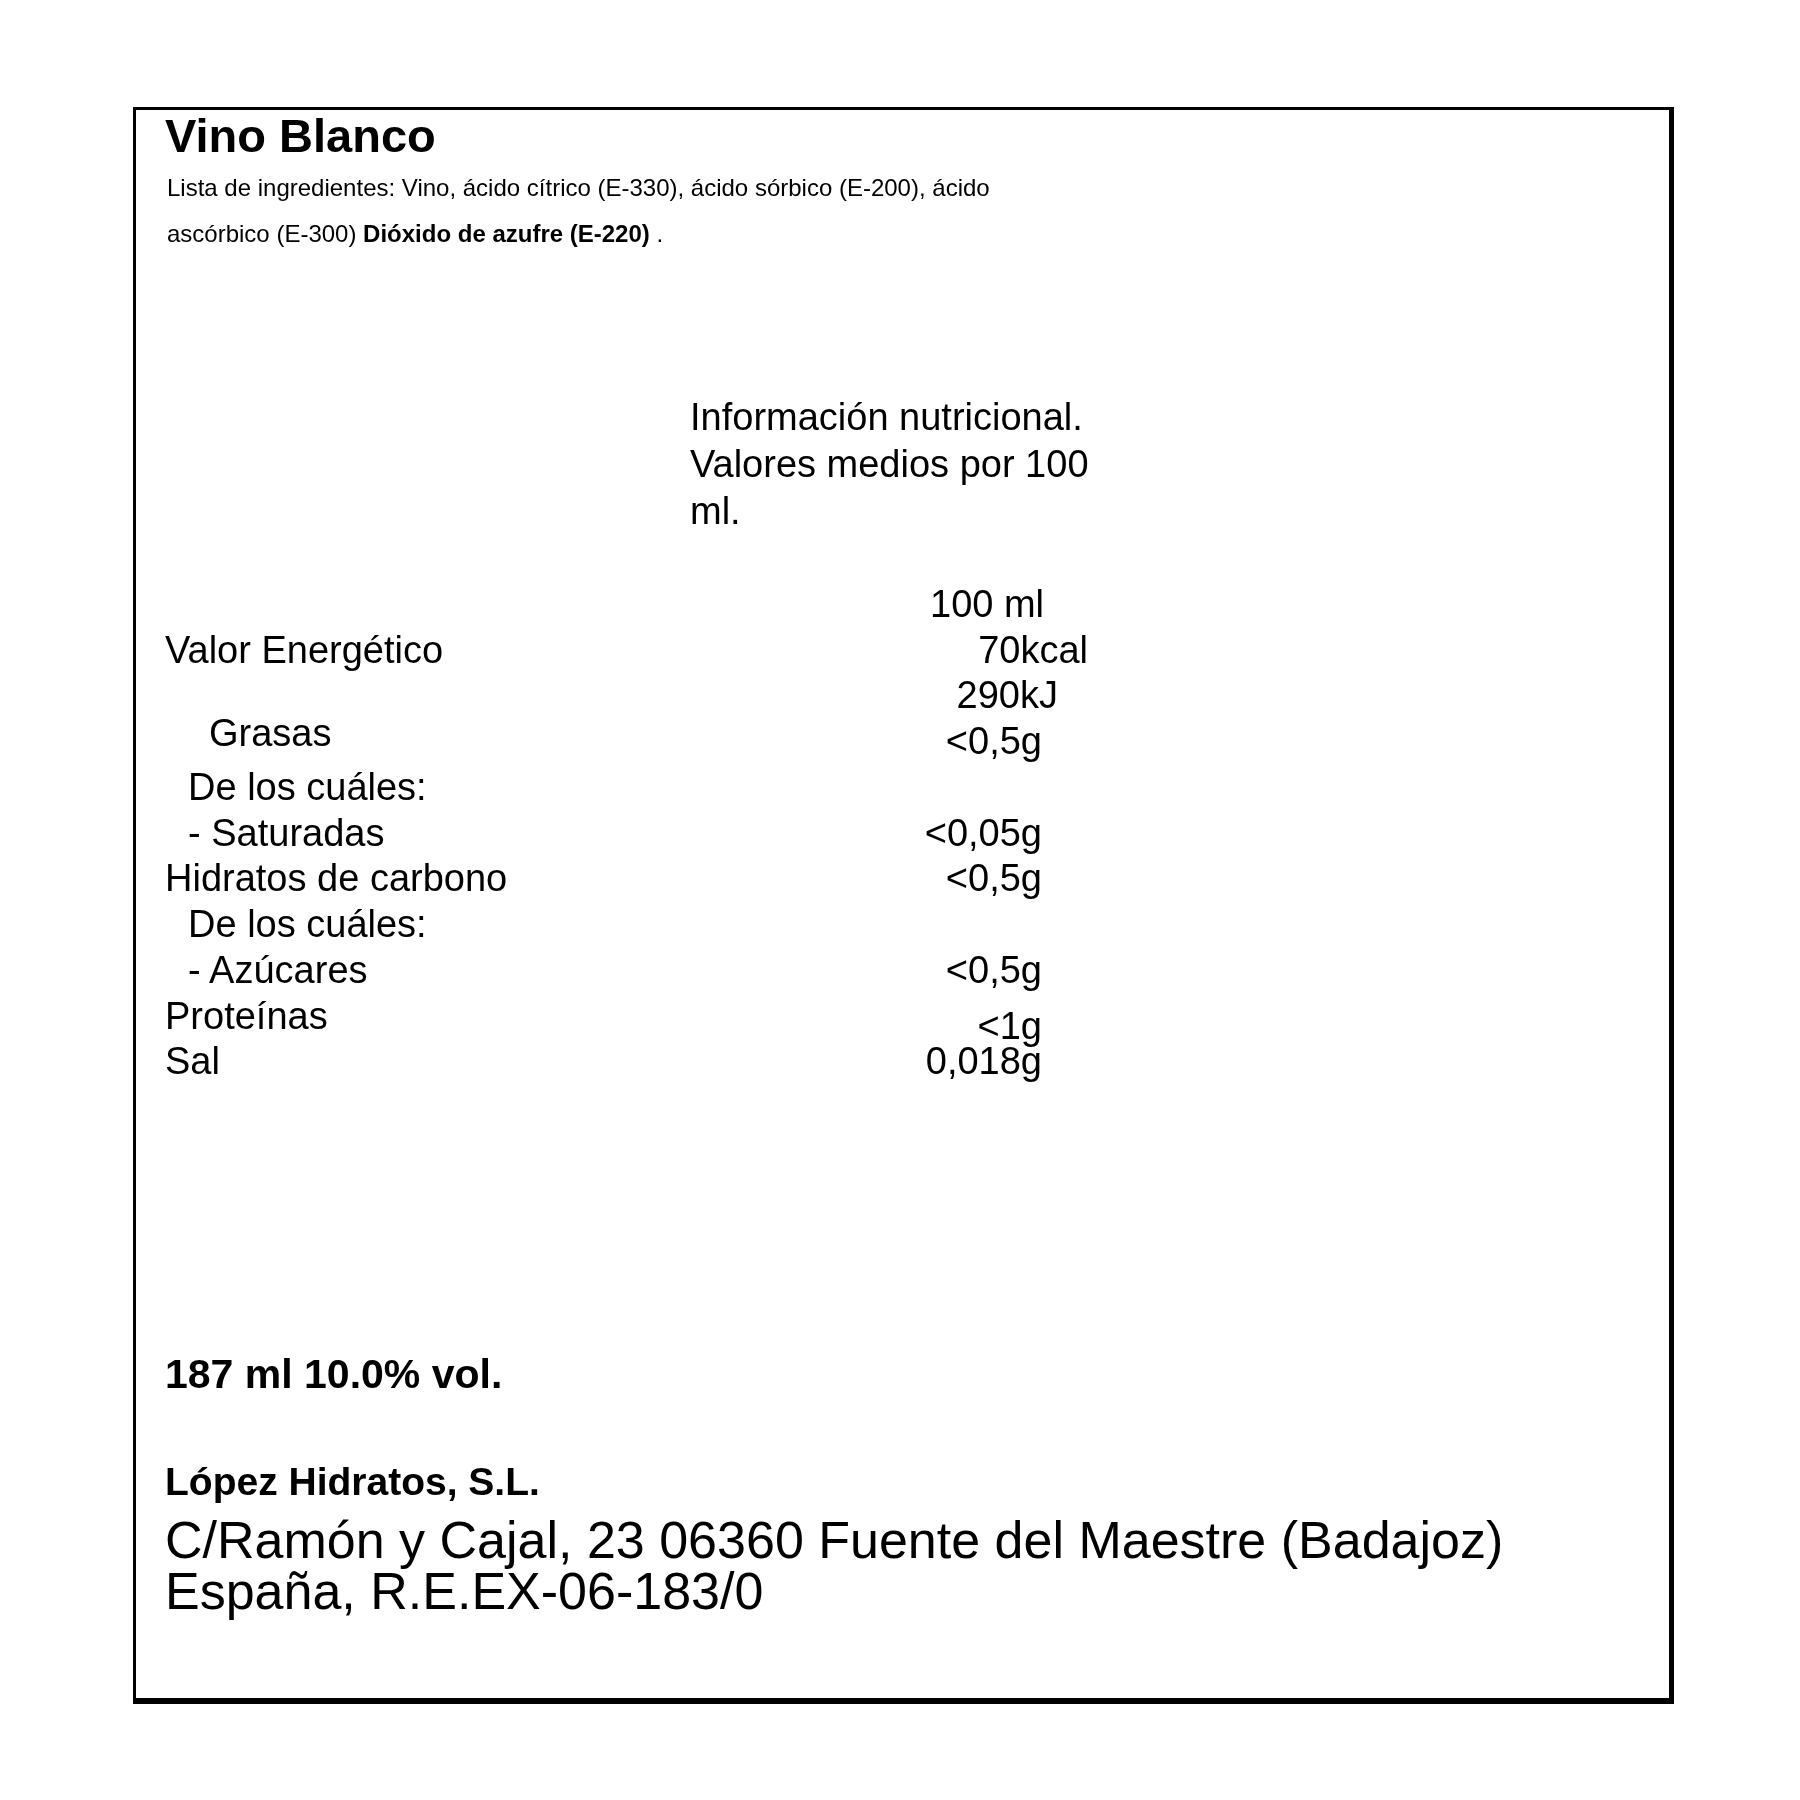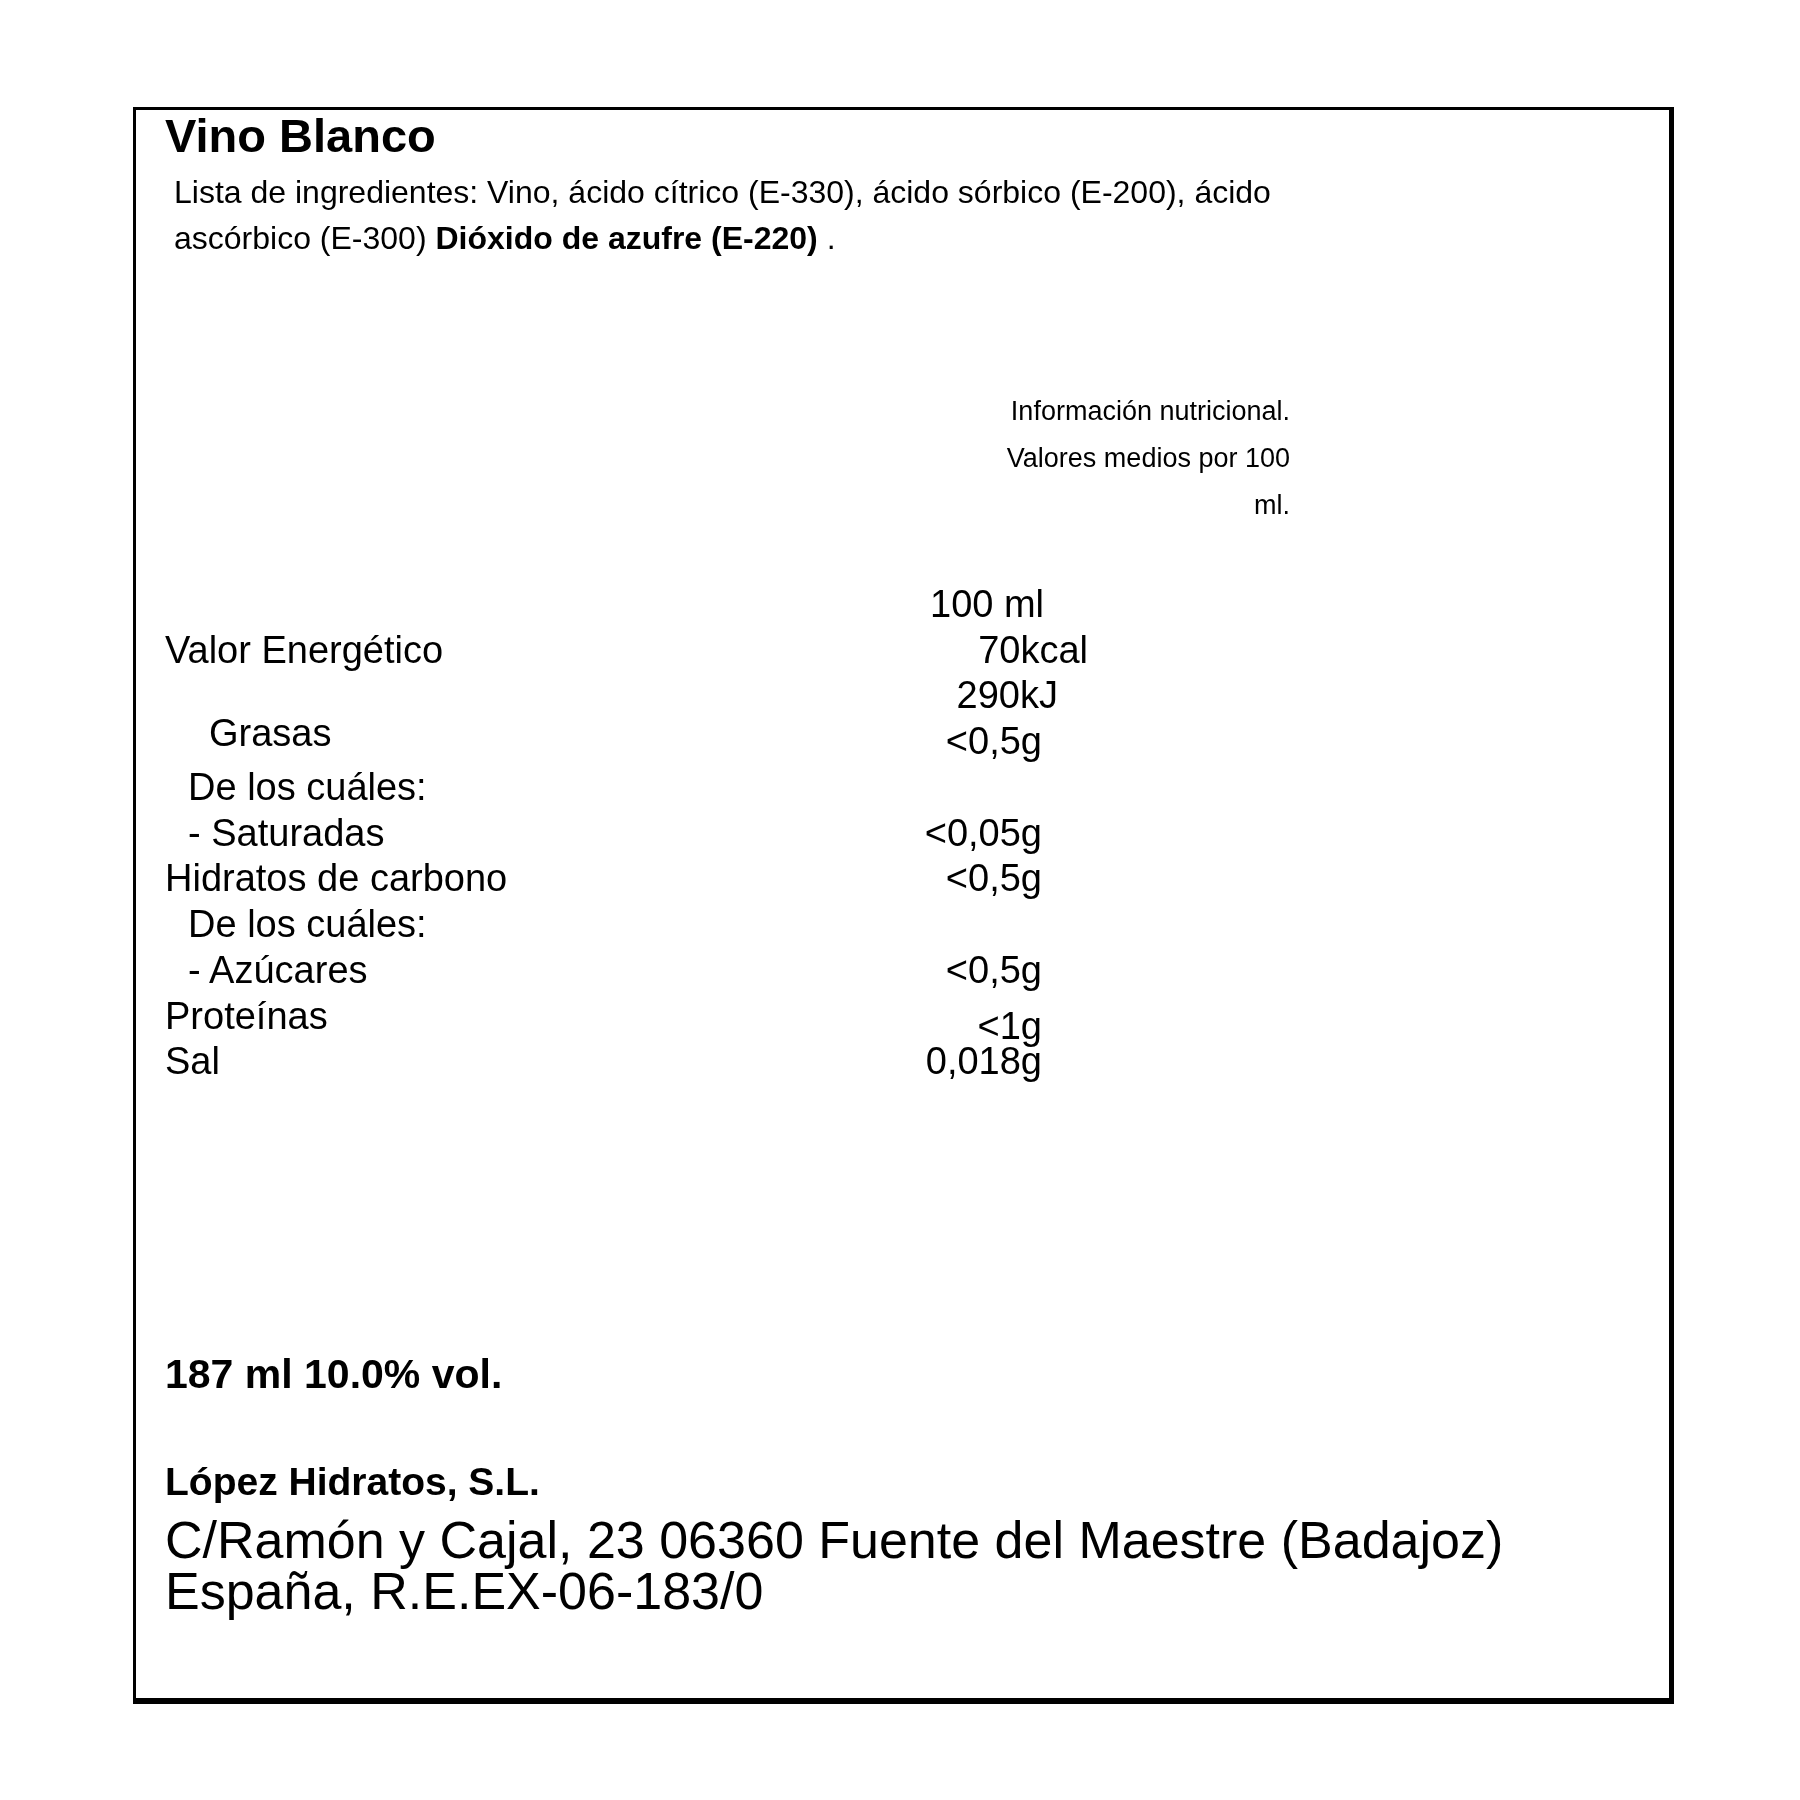--- a/index.html
+++ b/index.html
@@ -2,23 +2,23 @@
 <html><head>
 <meta charset="utf-8">
 <style>
   html, body { margin:0; padding:0; background:#ffffff; }
   body { width:1800px; height:1800px; position:relative; overflow:hidden;
          font-family:"Liberation Sans", sans-serif; color:#000; }
   .label-box { position:absolute; left:133px; top:107px; width:1533px; height:1588px;
                border:3px solid #000; border-right-width:5px; border-bottom-width:6px; box-sizing:content-box; }
   .abs { position:absolute; white-space:nowrap; line-height:1; }
   .title { left:165px; top:112px; font-size:47px; font-weight:bold; }
-  .ingr { left:174px; font-size:32px; }
+  .ingr { left:167px; font-size:24px; }
   .ingr b { font-weight:bold; }
-  .hdr { left:690px; width:600px; text-align:right; font-size:27px; }
+  .hdr { left:690px; width:600px; text-align:left; font-size:38px; }
   .lbl { left:165px; font-size:38px; }
   .lbl.ind { left:188px; }
   .val { font-size:38px; text-align:right; width:300px; left:742px; }
   .big { left:165px; font-size:41px; font-weight:bold; }
   .addr { left:165px; font-size:52px; }
 </style>
 </head>
 <body>
 
 <div class="label-box"></div>

